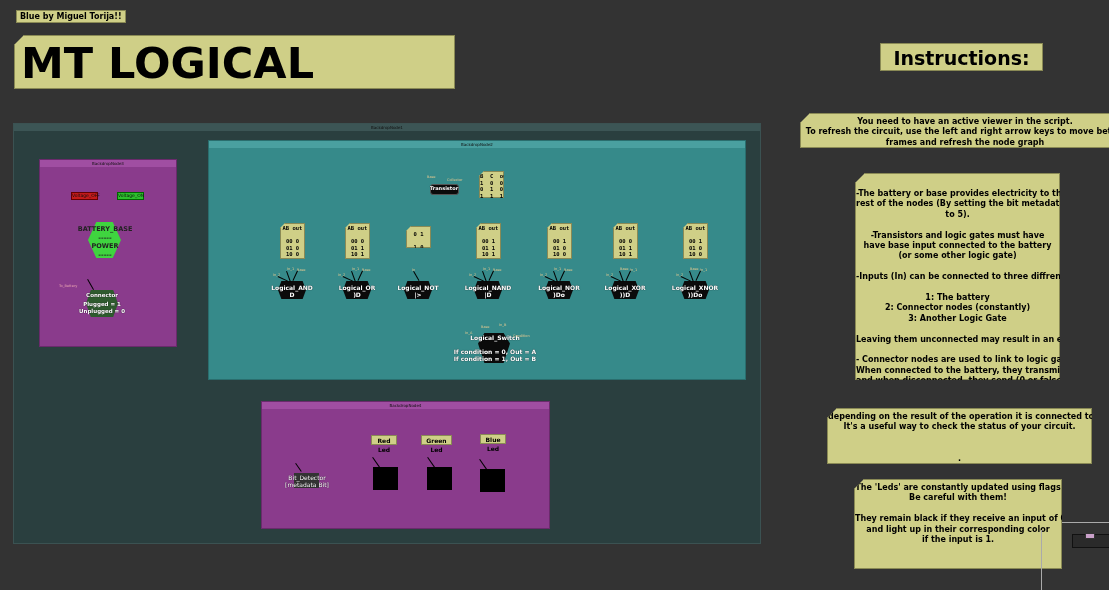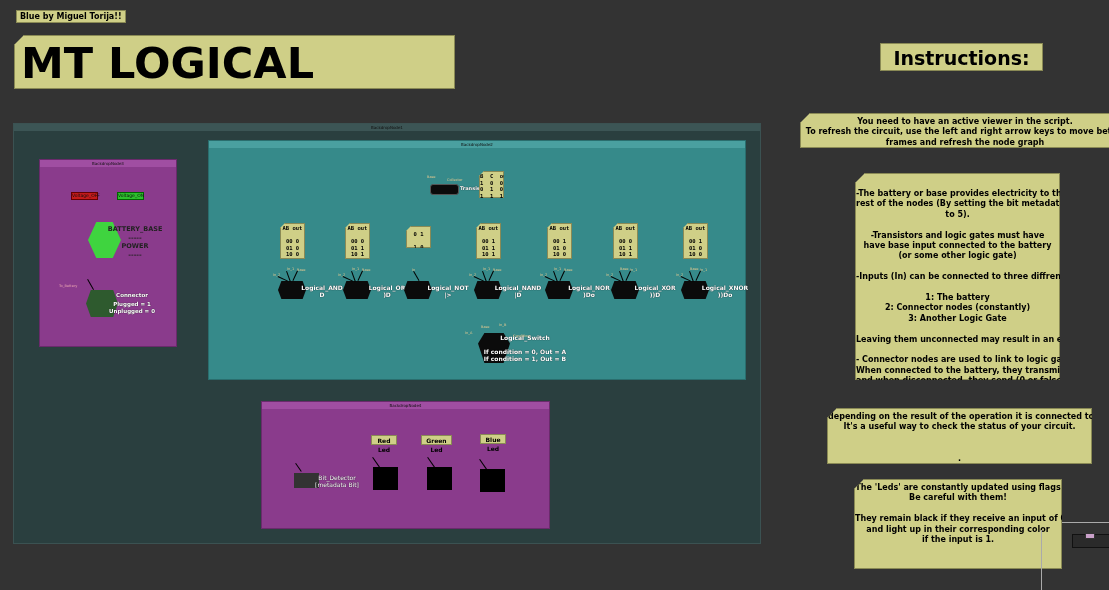--- a/index.html
+++ b/index.html
@@ -15,21 +15,21 @@
   .bd1{left:13px;top:123px;width:748px;height:421px;background:#2a3f3f;border:1px solid #3b5252;}
   .bd1 .bd-header{background:#3c5555;}
   .bd2{left:39px;top:159px;width:138px;height:188px;background:#8a3b8c;border:1px solid #6a2a6c;}
   .bd2 .bd-header{background:#a04ea2;}
   .bd3{left:208px;top:140px;width:538px;height:240px;background:#368a8a;border:1px solid #2a6e6e;}
   .bd3 .bd-header{background:#4aa0a0;}
   .bd4{left:261px;top:401px;width:289px;height:128px;background:#8a3b8c;border:1px solid #6a2a6c;}
   .bd4 .bd-header{background:#a04ea2;}
   .tt{background:#cfcf87;border:1px solid #8a8a55;box-sizing:border-box;font-size:5.5px;line-height:6.5px;color:#000;font-family:"DejaVu Sans Mono",monospace;text-align:center;white-space:pre;font-weight:bold;clip-path:polygon(5px 0,100% 0,100% 100%,0 100%,0 5px);}
   .gate{background:#0b0b0b;clip-path:polygon(12% 0,88% 0,100% 50%,88% 100%,12% 100%,0 50%);}
-  .gate-label{color:#fff;font-size:6px;line-height:7px;text-align:center;font-weight:bold;text-shadow:0 0 1px #000;white-space:pre;margin-left:30px;}
+  .gate-label{color:#fff;font-size:6px;line-height:7px;text-align:center;font-weight:bold;text-shadow:0 0 1px #000;white-space:pre;}
   .pin{font-size:3.5px;color:#e0c890;}
   .wire{position:absolute;height:1px;background:#000;transform-origin:0 0;}
   .volt-off{background:#c41a1a;border:1px solid #600;color:#111;font-size:4.5px;text-align:center;line-height:6px;}
   .volt-on{background:#2cc02c;border:1px solid #060;color:#111;font-size:4.5px;text-align:center;line-height:6px;}
   .hex-green{background:#3fd43f;clip-path:polygon(25% 0,75% 0,100% 50%,75% 100%,25% 100%,0 50%);}
   .led{background:#000;}
   .led-label{background:#cfcf87;border:1px solid #8a8a55;font-size:6px;font-weight:bold;text-align:center;line-height:9px;box-sizing:border-box;}
 </style>
 </head>
 <body>

